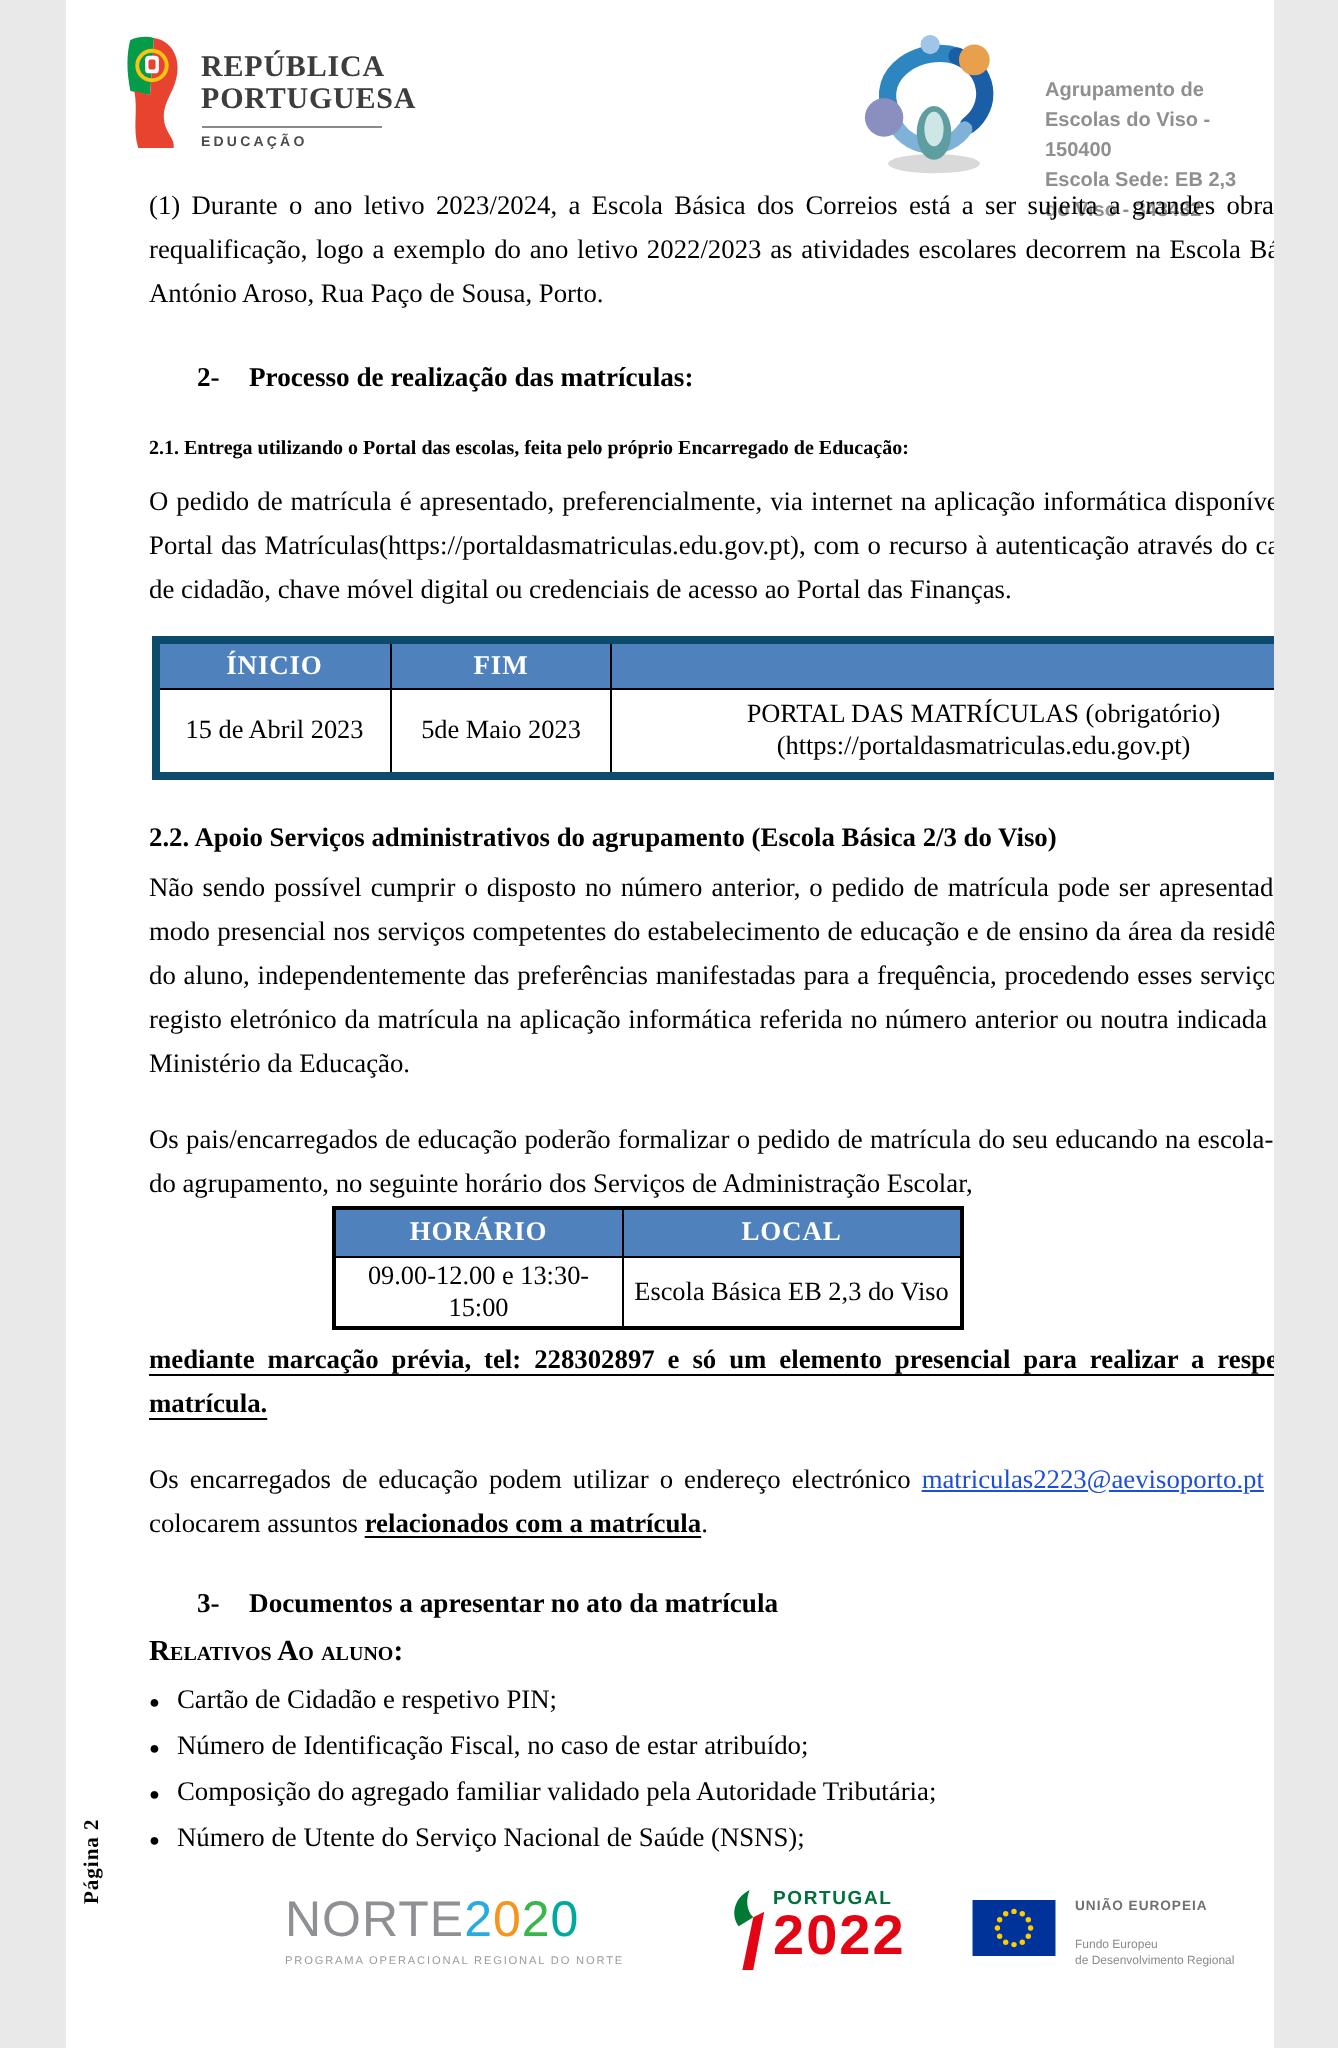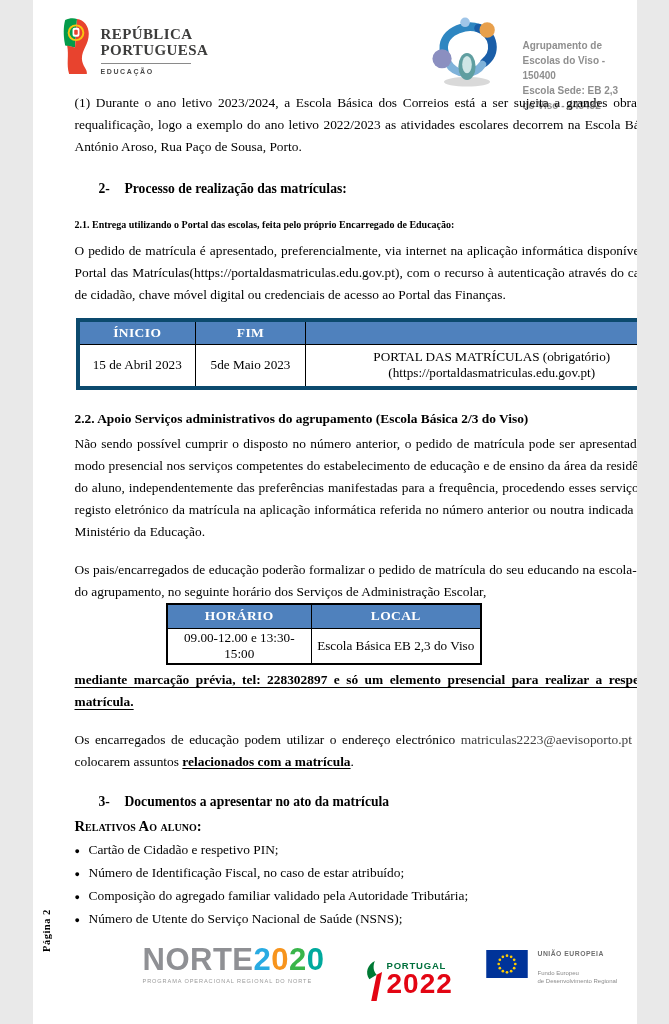--- a/index.html
+++ b/index.html
@@ -30,21 +30,21 @@
   .hsec .num { display:inline-block; width:26px; }
   .h2  { margin-top:20px; }
   .h21 { margin-top:14px; font-size:10px; padding-left:0; }
   .h21 .hfull, .h22 .hfull { font-weight:bold; }
   .p21 { margin-top:4px; }
   .h22 { margin-top:18px; font-size:13.4px; padding-left:0; }
   .p22a{ margin-top:3px; }
   .p22b{ margin-top:16px; }
   .notice { margin-top:4px; font-weight:bold; text-decoration:underline; text-underline-offset:3px; }
   .pemail { margin-top:16px; }
-  .pemail a { color:#404040; cursor:pointer; }
+  .pemail a { color:#1d4ed8; text-decoration:underline; cursor:pointer; }
   .pemail .strong-u { font-weight:bold; text-decoration:underline; text-underline-offset:2px; }
   .h3 { margin-top:18px; }
   .relativos { margin-top:2px; font-variant:small-caps; font-weight:bold; font-size:14.6px; line-height:22px; }
 
   ul.blist { list-style:none; margin:2px 0 0 0; padding:0; width:586px; }
   ul.blist li { display:flex; align-items:baseline; font-size:13.4px; line-height:21px; }
   ul.blist .bm { width:14px; font-size:9px; flex:0 0 14px; }
 
   
   table { border-collapse:collapse; table-layout:fixed; }
@@ -54,26 +54,26 @@
   th { background:#4F81BD; color:#fff; font-size:13.5px; font-weight:bold; height:24px; letter-spacing:.4px; }
   .t1 td { height:44px; font-size:13.2px; }
   .t2 td { height:26px; font-size:13.2px; }
   .t1 .c1 { width:118px; } .t1 .c2 { width:110px; } .t1 .c3 { width:374px; }
   .t2 .c1 { width:145px; } .t2 .c2 { width:169px; }
   .portal-cell div { line-height:16px; }
 
   
   .ftr { position:absolute; left:0; top:942px; width:669px; height:60px; }
   .norte { position:absolute; left:110px; top:3px; font-family:"Liberation Sans",sans-serif; }
-  .norte-line { font-size:31px; font-weight:bold; letter-spacing:.5px; line-height:30px; }
+  .norte-line { font-size:25px; font-weight:normal; letter-spacing:.5px; line-height:30px; }
   .norte-name { color:#8f9094; }
   .norte-line .d0 { color:#29abe2; } .norte-line .d1 { color:#f7941d; }
   .norte-line .d2 { color:#39b54a; } .norte-line .d3 { color:#00a99d; }
   .norte-sub { font-size:5.6px; letter-spacing:.9px; color:#9a9a9a; margin-top:3px; }
-  .pt2020 { position:absolute; left:330px; top:18px; display:flex; gap:4px; align-items:flex-start; font-family:"Liberation Sans",sans-serif; }
+  .pt2020 { position:absolute; left:330px; top:2px; display:flex; gap:4px; align-items:flex-start; font-family:"Liberation Sans",sans-serif; }
   .pt-text .pt-name { font-size:9.5px; font-weight:bold; color:#00703c; letter-spacing:.8px; }
   .pt-text .pt-year { font-size:28px; font-weight:bold; color:#e30513; line-height:26px; letter-spacing:1px; }
   .eu { position:absolute; left:453px; top:8px; display:flex; gap:10px; font-family:"Liberation Sans",sans-serif; }
   .eu-text .eu-name { font-size:6.8px; font-weight:bold; color:#6f6f6f; letter-spacing:.5px; }
   .eu-text .eu-fund { font-size:6px; color:#8a8a8a; line-height:8px; margin-top:12px; }
 
   .page-num { position:absolute; left:8px; top:952px; transform:rotate(-90deg);
     transform-origin:left top; font-size:10.5px; font-weight:bold; letter-spacing:.5px;
     white-space:nowrap; }
 </style>

